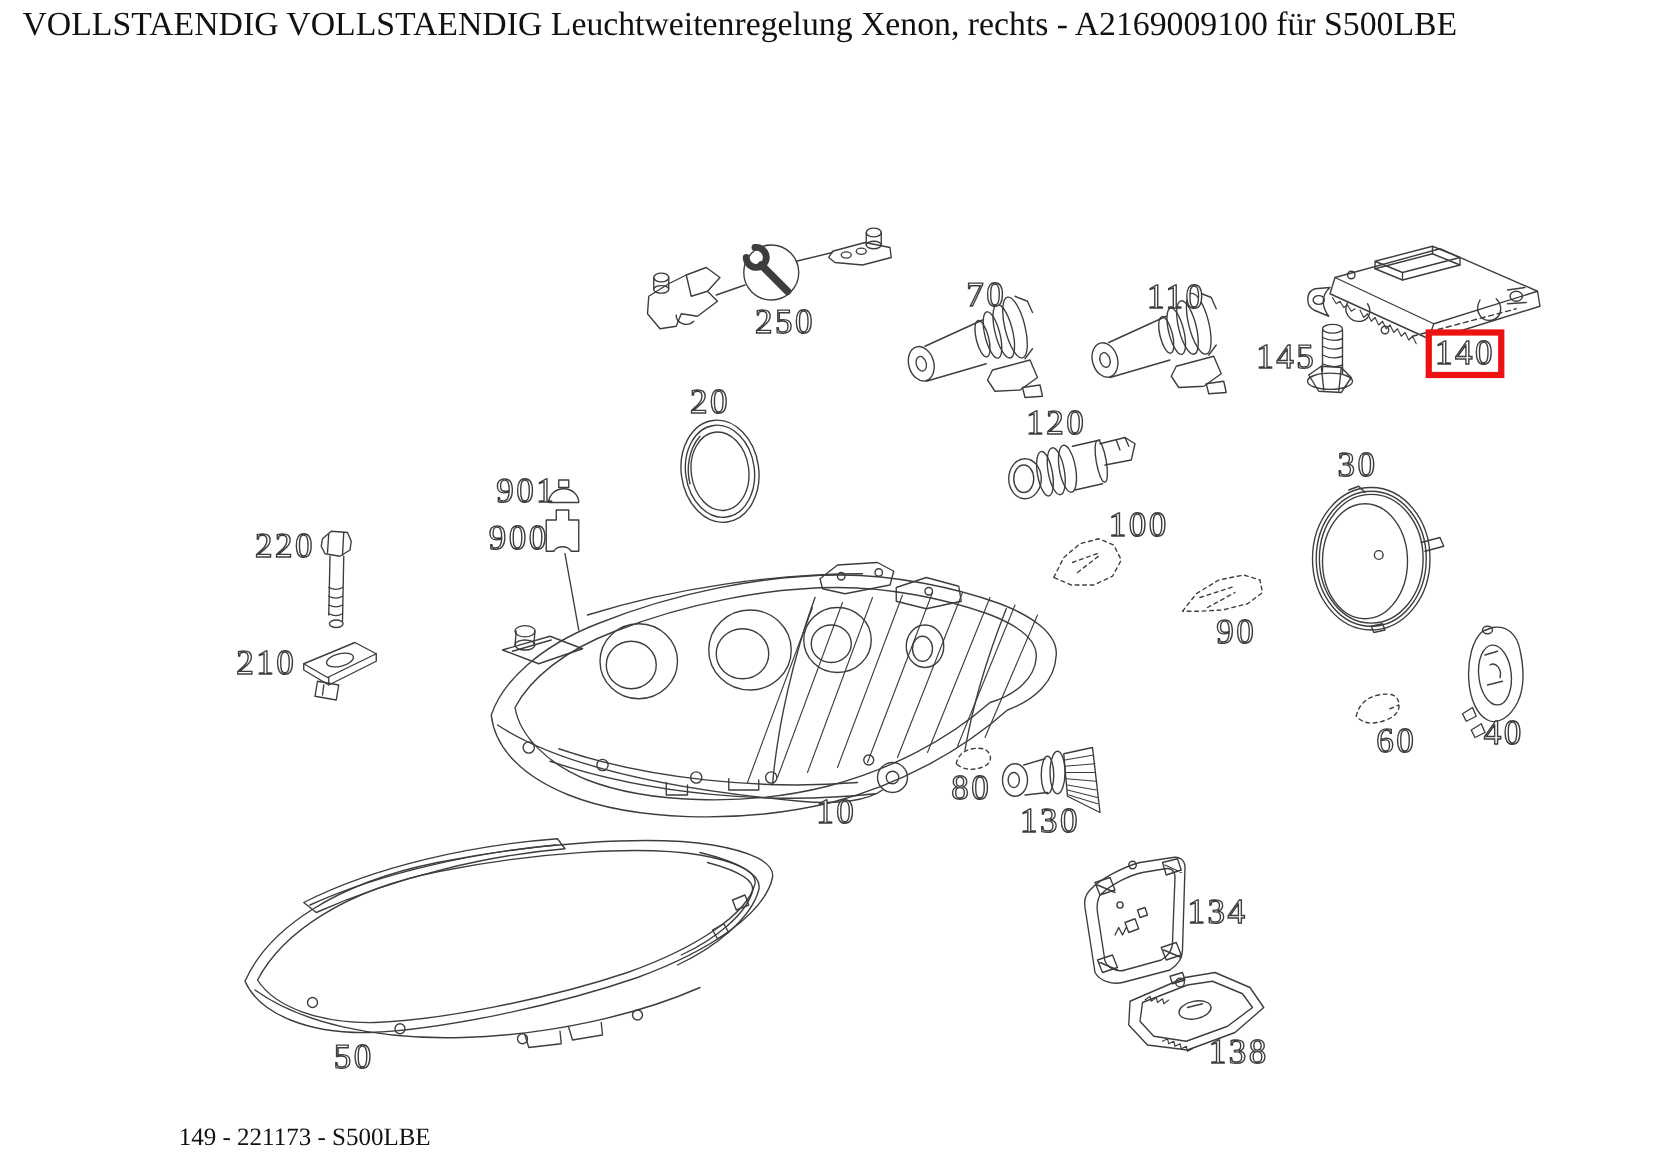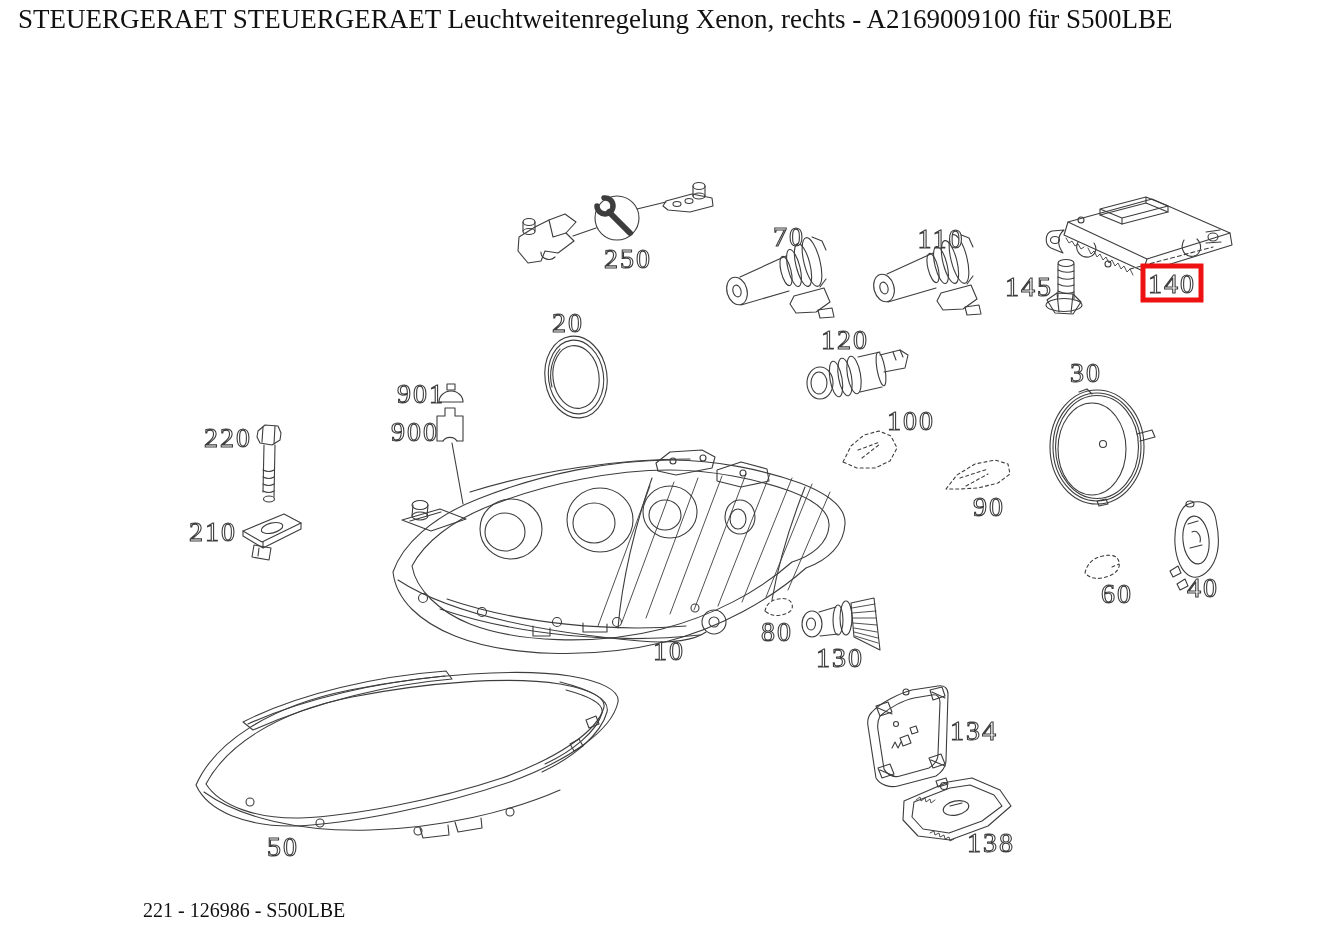--- a/index.html
+++ b/index.html
@@ -27,21 +27,21 @@
     text-anchor:middle;
     dominant-baseline:central;
     cursor:pointer;
   }
 </style>
 </head>
 <body>
 
 <div class="stage">
 
-  <div class="doc-title">STEUERGERAET STEUERGERAET Leuchtweitenregelung Xenon, rechts - A2169009100 für S500LBE</div>
+  <div class="doc-title">VOLLSTAENDIG VOLLSTAENDIG Leuchtweitenregelung Xenon, rechts - A2169009100 für S500LBE</div>
 
   <svg class="layer" viewBox="0 0 1326 938" xmlns="http://www.w3.org/2000/svg">
     <g stroke="#3d3d3d" stroke-width="1.1" fill="none" stroke-linecap="round" stroke-linejoin="round">
 
       <g>
         <ellipse cx="529" cy="222" rx="6" ry="3.5"></ellipse>
         <path d="M523,222 L523,231 M535,222 L535,231"></path>
         <ellipse cx="529" cy="231.5" rx="6" ry="3"></ellipse>
         <path d="M519,237 L535,227 L549,220 L565,214 L576,222 L566,233 L574,241 L558,253 L545,251 L541,261 L528,263 L518,251 Z"></path>
         <path d="M549,220 L553,237 L566,233 M541,252 a8,7 0 0 0 14,5"></path>
@@ -286,15 +286,15 @@
       <text x="1117" y="593" class="plabel">60</text>
       <text x="1203" y="587" class="plabel">40</text>
       <text x="669" y="650" class="plabel">10</text>
       <text x="777" y="631" class="plabel">80</text>
       <text x="840" y="657" class="plabel">130</text>
       <text x="283" y="846" class="plabel">50</text>
       <text x="974" y="730" class="plabel">134</text>
       <text x="991" y="842" class="plabel">138</text>
     </svg>
 
-  <div class="doc-footer">221 - 126986 - S500LBE</div>
+  <div class="doc-footer">149 - 221173 - S500LBE</div>
 
 </div>
 
 </body></html>

